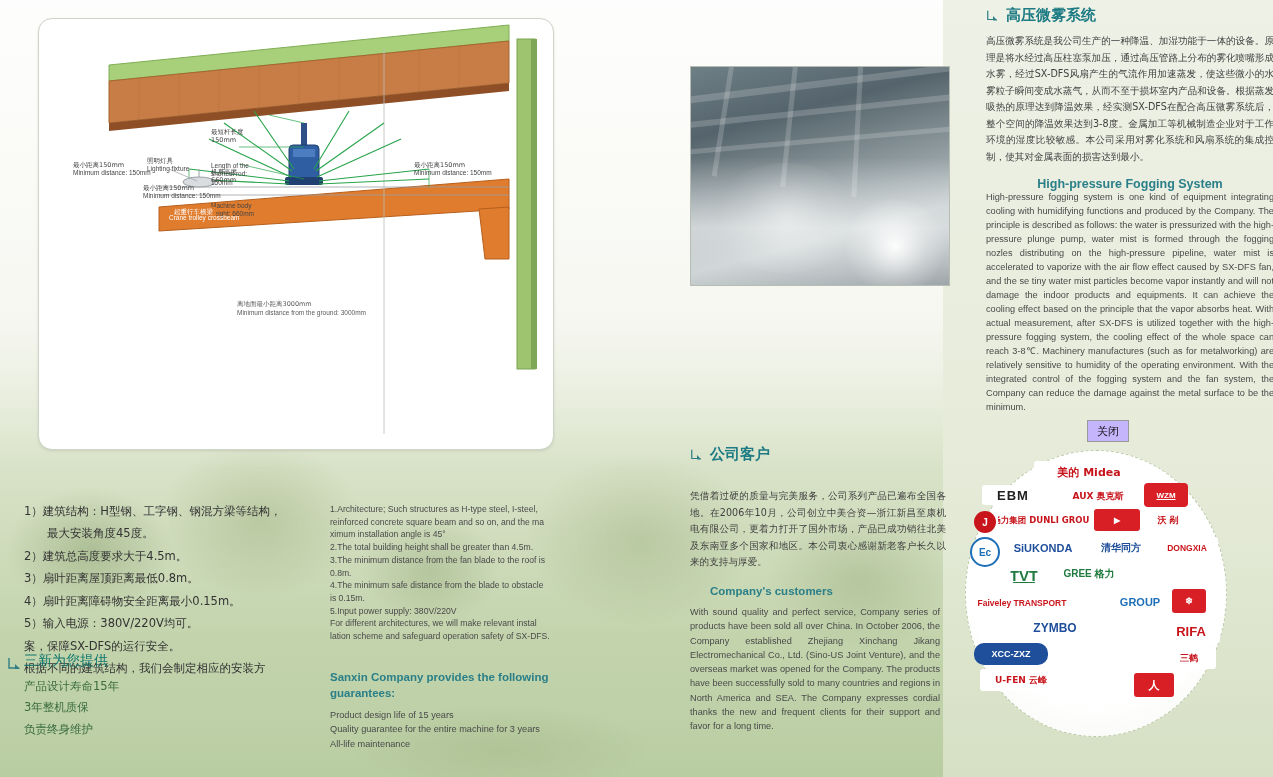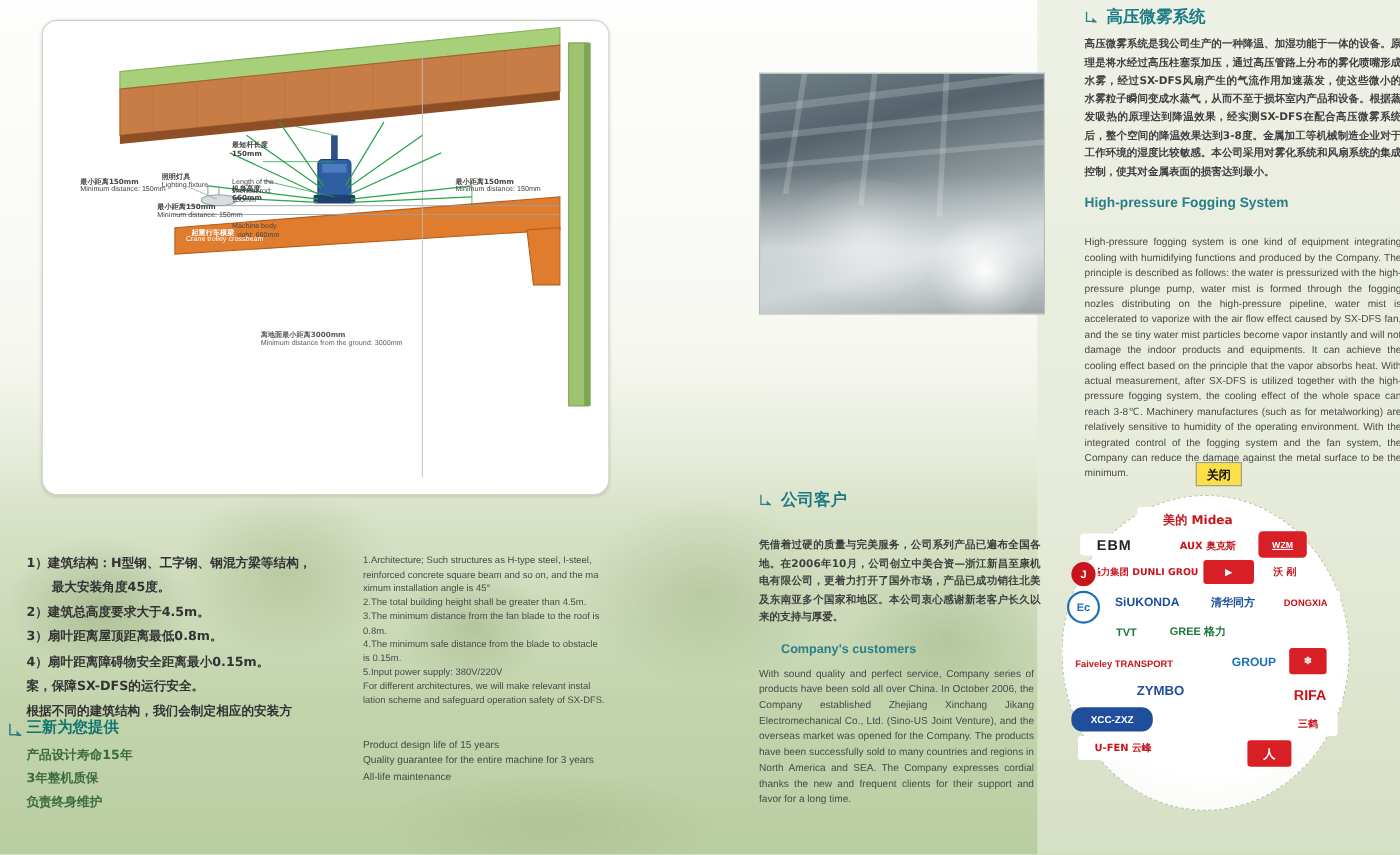--- a/index.html
+++ b/index.html
@@ -16,21 +16,21 @@
       radial-gradient(ellipse 140px 110px at 260px 90px, rgba(135,158,100,.38), rgba(135,158,100,0) 72%),
       radial-gradient(ellipse 100px 80px at 430px 140px, rgba(120,145,90,.32), rgba(120,145,90,0) 70%),
       radial-gradient(ellipse 160px 120px at 640px 110px, rgba(128,152,96,.33), rgba(128,152,96,0) 72%),
       radial-gradient(ellipse 130px 100px at 860px 150px, rgba(120,145,90,.30), rgba(120,145,90,0) 72%),
       radial-gradient(ellipse 200px 60px at 500px 320px, rgba(150,170,120,.35), rgba(150,170,120,0) 75%);
     opacity:.85;}
   .bg-whitefade{position:absolute;left:0;top:0;width:960px;height:470px;background:linear-gradient(to bottom,rgba(255,255,255,.88),rgba(255,255,255,.55) 70%,rgba(255,255,255,0));}
   .bg-right{position:absolute;right:0;top:0;width:330px;height:777px;background:linear-gradient(to bottom,#eef1e6,#e6ebd9 60%,#d6e0c4);}
 
   
-  .cn{font-family:"DejaVu Sans","Liberation Sans",sans-serif;font-weight:bold;}
+  .cn{font-family:"DejaVu Sans","Liberation Sans",sans-serif;}
   .ititle{font-size:15px;font-weight:bold;color:#1d7b84;}
   .en-head{font-size:12.5px;font-weight:bold;color:#2a7f88;}
 
   
   #diagram-panel{position:absolute;left:38px;top:18px;width:514px;height:430px;
     background:#fff;border:1px solid #cfd6c8;border-radius:14px;box-shadow:0 1px 3px rgba(0,0,0,.10);}
   #diagram-svg{position:absolute;left:0;top:0;}
 
   
   #spec-cn{position:absolute;left:24px;top:500px;width:300px;}
@@ -51,40 +51,40 @@
   #fog-photo{position:absolute;left:690px;top:66px;width:258px;height:218px;
     background:linear-gradient(165deg,#6f7f86 0%,#55646c 25%,#8a969a 50%,#b9c2c4 72%,#7d878c 100%);
     border:1px solid #b7bdb2;overflow:hidden;}
   #fog-photo .beam{position:absolute;background:rgba(255,255,255,.18);}
   #fog-photo .glow{position:absolute;border-radius:50%;background:radial-gradient(circle,rgba(255,255,255,.95),rgba(255,255,255,.25) 45%,rgba(255,255,255,0) 72%);}
 
   
   #right-col{position:absolute;left:980px;top:0;width:288px;padding:6px 14px 0 6px;}
   #right-col .ititle{margin:0 0 8px 0;}
   #cn-fog{font-size:9.6px;line-height:1.72;color:#3f3f3f;text-align:justify;}
-  #en-fog-head{margin:12px 0 23px 0;}
+  #en-fog-head{margin:12px 0 0 0;text-align:center;}
   #en-fog{font-size:9.2px;line-height:1.52;color:#4a4a4a;text-align:justify;}
 
   
   #cust-head{position:absolute;left:690px;top:445px;}
   #cust-cn{position:absolute;left:690px;top:488px;width:256px;font-size:9.6px;line-height:1.72;color:#3f3f3f;text-align:justify;}
   #cust-en-head{position:absolute;left:690px;top:585px;font-size:11.5px;font-weight:bold;color:#2a7f88;margin-left:20px;}
   #cust-en{position:absolute;left:690px;top:605px;width:250px;font-size:9.2px;line-height:1.55;color:#4a4a4a;text-align:justify;}
 
   
   #logo-circle{position:absolute;left:965px;top:450px;width:260px;height:285px;border-radius:50%/50%;
     background:radial-gradient(circle at 50% 45%, #ffffff 60%, #f4f7ef 100%);
     border:1px dashed #b9c8a8;}
   .logo{position:absolute;background:#fff;border-radius:3px;display:flex;align-items:center;justify-content:center;
     font-size:9px;font-weight:bold;white-space:nowrap;overflow:hidden;}
   .logo.round{border-radius:50%;}
 
   
   #close-btn{position:absolute;left:1087px;top:420px;width:40px;height:20px;
-    background:#fde047;border:1px solid #9a9a9a;font-size:11px;color:#111;
+    background:#c4b5fd;border:1px solid #9a9a9a;font-size:11px;color:#111;
     display:flex;align-items:center;justify-content:center;cursor:pointer;}
 
   .arrow-ico{display:inline-block;vertical-align:middle;margin-right:6px;}
 </style>
 </head>
 <body>
 
 <div class="bg-base"></div>
 <div class="bg-trees"></div>
 <div class="bg-whitefade"></div>
@@ -196,20 +196,21 @@
     <div>Minimum distance from the ground: 3000mm</div>
   </div>
 </div>
 
 <div id="spec-cn" class="cn">
   <div>1）建筑结构：H型钢、工字钢、钢混方梁等结构，</div>
   <div>　　最大安装角度45度。</div>
   <div>2）建筑总高度要求大于4.5m。</div>
   <div>3）扇叶距离屋顶距离最低0.8m。</div>
   <div>4）扇叶距离障碍物安全距离最小0.15m。</div>
+  <div>5）输入电源：380V/220V均可。</div>
   <div>案，保障SX-DFS的运行安全。</div>
   <div>根据不同的建筑结构，我们会制定相应的安装方</div>
 </div>
 
 <div id="spec-en">
   <div>1.Architecture; Such structures as H-type steel, I-steel,</div>
   <div>   reinforced concrete square beam and so on, and the ma</div>
   <div>   ximum installation angle is 45°</div>
   <div>2.The total building height shall be greater than 4.5m.</div>
   <div>3.The minimum distance from the fan blade to the roof is</div>
@@ -226,20 +227,21 @@
   <path d="M8,8 L13,13 L8,13 Z" fill="#2f7f86"></path>
 </svg>
 <div id="guarantee-cn" class="cn">
   <div class="hd">三新为您提供</div>
   <div class="it">产品设计寿命15年</div>
   <div class="it">3年整机质保</div>
   <div class="it">负责终身维护</div>
 </div>
 
 <div id="guarantee-en">
+  <div class="hd">Sanxin Company provides the following guarantees:</div>
   <div class="it">Product design life of 15 years</div>
   <div class="it">Quality guarantee for the entire machine for 3 years</div>
   <div class="it">All-life maintenance</div>
 </div>
 
 <div id="fog-photo">
   <div class="beam" style="left:-20px;top:12px;width:320px;height:7px;transform:rotate(-7deg);"></div>
   <div class="beam" style="left:-20px;top:40px;width:320px;height:6px;transform:rotate(-6deg);"></div>
   <div class="beam" style="left:-20px;top:70px;width:320px;height:5px;transform:rotate(-5deg);"></div>
   <div class="beam" style="left:30px;top:-10px;width:5px;height:120px;transform:rotate(9deg);"></div>
@@ -278,21 +280,21 @@
   <div class="logo cn" style="left:90px;top:36px;width:84px;height:18px;color:#c8151c;font-size:9px;">AUX 奥克斯</div>
   <div class="logo round" style="left:178px;top:32px;width:44px;height:24px;color:#c8151c;font-size:8px;background:#d81f26;color:#fff;border-radius:4px;text-decoration:underline;">WZM</div>
   <div class="logo round" style="left:8px;top:60px;width:22px;height:22px;background:#c8151c;color:#fff;font-size:10px;">J</div>
   <div class="logo cn" style="left:32px;top:58px;width:92px;height:24px;color:#c8151c;font-size:8.5px;">畅力集团 DUNLI GROUP</div>
   <div class="logo" style="left:128px;top:58px;width:46px;height:22px;background:#d81f26;color:#fff;font-size:8px;">▶</div>
   <div class="logo cn" style="left:178px;top:58px;width:48px;height:22px;color:#c8151c;font-size:9px;">沃 剐</div>
   <div class="logo round" style="left:4px;top:86px;width:26px;height:26px;border:2px solid #1d6fb7;color:#1d6fb7;font-size:10px;">Ec</div>
   <div class="logo" style="left:34px;top:86px;width:86px;height:22px;color:#1f4f9b;font-size:11px;">SiUKONDA</div>
   <div class="logo cn" style="left:124px;top:86px;width:62px;height:22px;color:#1f4f9b;font-size:10px;">清华同方</div>
   <div class="logo" style="left:190px;top:86px;width:62px;height:22px;color:#c8151c;font-size:8.5px;">DONGXIA</div>
-  <div class="logo round" style="left:44px;top:112px;width:28px;height:24px;color:#1f7a3e;font-size:10px;">TVT</div>
+  <div class="logo round" style="left:44px;top:112px;width:28px;height:24px;color:#1f7a3e;font-size:15px;text-decoration:underline;">TVT</div>
   <div class="logo" style="left:78px;top:112px;width:90px;height:22px;color:#1f7a3e;font-size:10px;">GREE 格力</div>
   <div class="logo" style="left:10px;top:140px;width:92px;height:24px;color:#c8151c;font-size:8.5px;">Faiveley TRANSPORT</div>
   <div class="logo" style="left:146px;top:140px;width:56px;height:22px;color:#1d6fb7;font-size:11px;">GROUP</div>
   <div class="logo" style="left:206px;top:138px;width:34px;height:24px;background:#d81f26;color:#fff;font-size:9px;">❄</div>
   <div class="logo" style="left:48px;top:166px;width:82px;height:22px;color:#1f4f9b;font-size:12px;">ZYMBO</div>
   <div class="logo" style="left:196px;top:168px;width:58px;height:24px;color:#c8151c;font-size:13px;">RIFA</div>
   <div class="logo" style="left:8px;top:192px;width:74px;height:22px;background:#1f4f9b;color:#fff;font-size:9px;border-radius:10px;">XCC-ZXZ</div>
   <div class="logo cn" style="left:196px;top:196px;width:54px;height:22px;color:#c8151c;font-size:9px;">三鹤</div>
   <div class="logo cn" style="left:14px;top:218px;width:82px;height:22px;color:#c8151c;font-size:9px;">U-FEN 云峰</div>
   <div class="logo cn" style="left:168px;top:222px;width:40px;height:24px;background:#d81f26;color:#fff;font-size:11px;">人</div>

